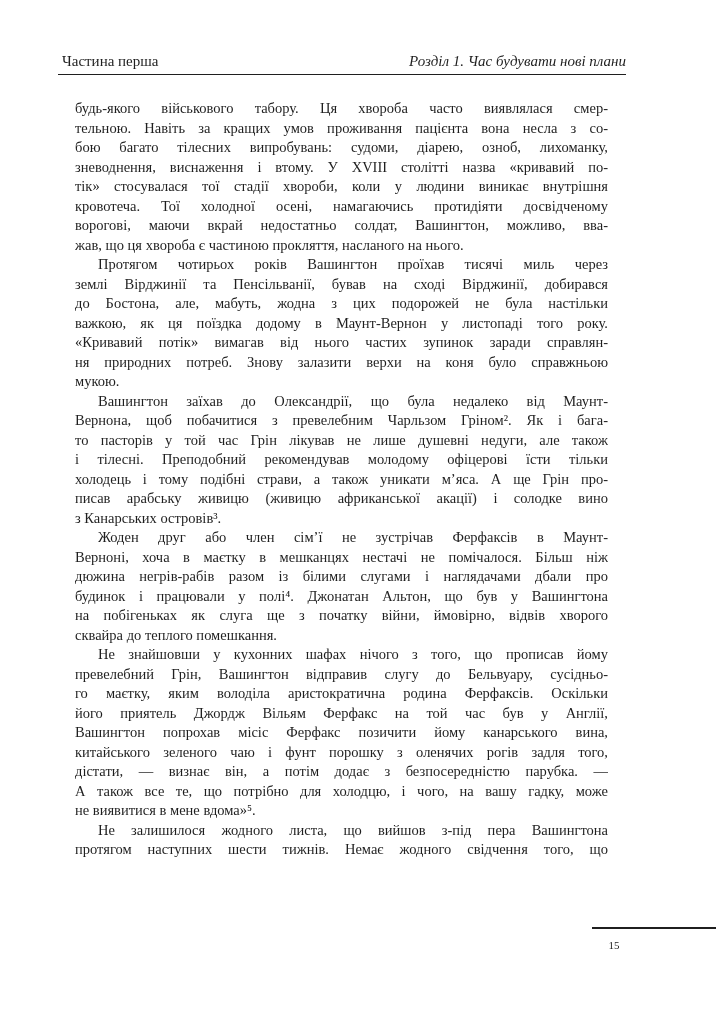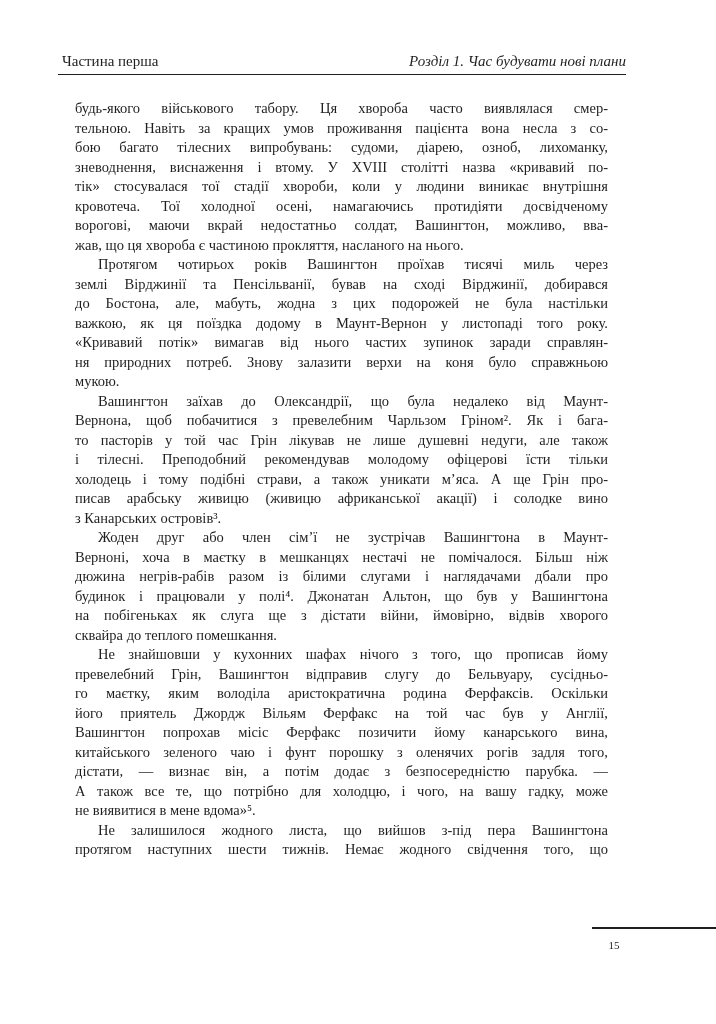--- a/index.html
+++ b/index.html
@@ -103,25 +103,25 @@
       <div class="para">
         <div class="tline firstline">Вашингтон заїхав до Олександрії, що була недалеко від Маунт-</div>
         <div class="tline">Вернона, щоб побачитися з превелебним Чарльзом Гріном². Як і бага-</div>
         <div class="tline">то пасторів у той час Грін лікував не лише душевні недуги, але також</div>
         <div class="tline">і тілесні. Преподобний рекомендував молодому офіцерові їсти тільки</div>
         <div class="tline">холодець і тому подібні страви, а також уникати м’яса. А ще Грін про-</div>
         <div class="tline">писав арабську живицю (живицю африканської акації) і солодке вино</div>
         <div class="tline lastline">з Канарських островів³.</div>
       </div>
       <div class="para">
-        <div class="tline firstline">Жоден друг або член сім’ї не зустрічав Вашингтона в Маунт-</div>
+        <div class="tline firstline">Жоден друг або член сім’ї не зустрічав Ферфаксів в Маунт-</div>
         <div class="tline">Верноні, хоча в маєтку в мешканцях нестачі не помічалося. Більш ніж</div>
         <div class="tline">дюжина негрів-рабів разом із білими слугами і наглядачами дбали про</div>
         <div class="tline">будинок і працювали у полі⁴. Джонатан Альтон, що був у Вашингтона</div>
-        <div class="tline">на побігеньках як слуга ще з дістати війни, ймовірно, відвів хворого</div>
+        <div class="tline">на побігеньках як слуга ще з початку війни, ймовірно, відвів хворого</div>
         <div class="tline lastline">сквайра до теплого помешкання.</div>
       </div>
       <div class="para">
         <div class="tline firstline">Не знайшовши у кухонних шафах нічого з того, що прописав йому</div>
         <div class="tline">превелебний Грін, Вашингтон відправив слугу до Бельвуару, сусідньо-</div>
         <div class="tline">го маєтку, яким володіла аристократична родина Ферфаксів. Оскільки</div>
         <div class="tline">його приятель Джордж Вільям Ферфакс на той час був у Англії,</div>
         <div class="tline">Вашингтон попрохав місіс Ферфакс позичити йому канарського вина,</div>
         <div class="tline">китайського зеленого чаю і фунт порошку з оленячих рогів задля того,</div>
         <div class="tline">дістати, — визнає він, а потім додає з безпосередністю парубка. —</div>

